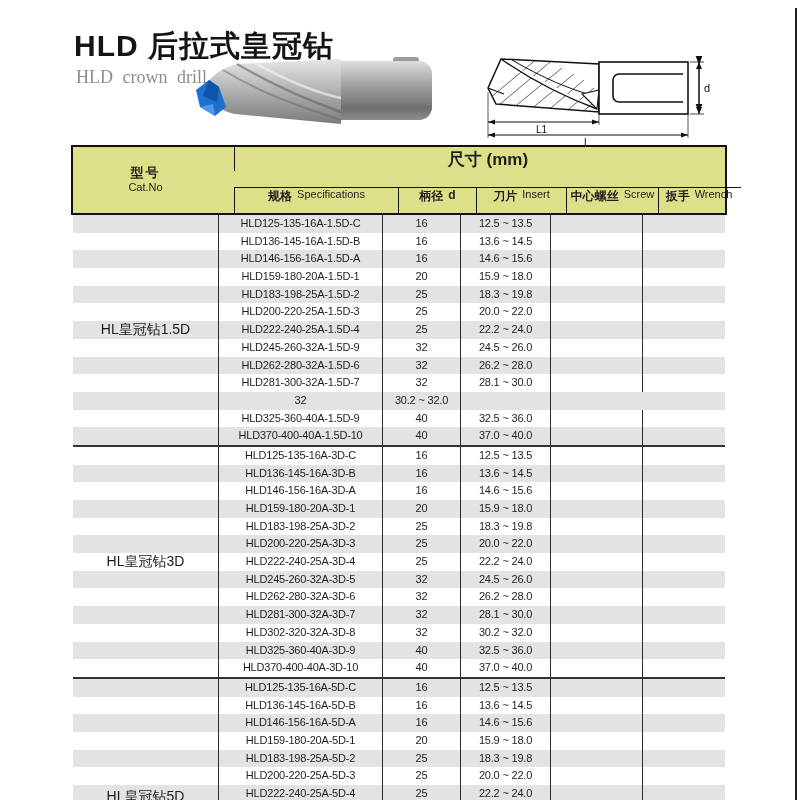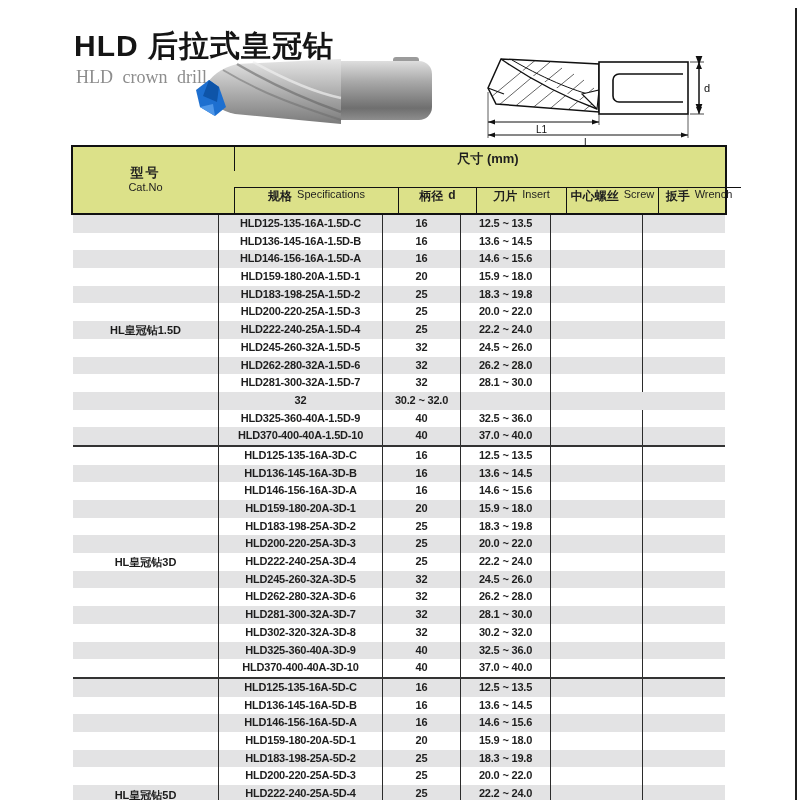--- a/index.html
+++ b/index.html
@@ -24,39 +24,39 @@
 
   .spec-table{position:absolute;left:73px;top:145px;width:652px;}
 
   .thead{display:grid;grid-template-columns:145px 507px;grid-template-rows:24px 26px;
     width:656px;margin-left:-2px;border:2px solid #111;background:var(--header-bg);gap:16px;}
   .cat-head{grid-column:1;grid-row:1/3;display:flex;flex-direction:column;align-items:center;
     justify-content:center;line-height:1.15;}
   .cat-head .cn{font-size:13px;font-weight:bold;letter-spacing:2px;}
   .cat-head .en{font-size:11px;text-align:center;}
   .size-head{grid-column:2;grid-row:1;border-left:1.5px solid #111;display:flex;
-    align-items:center;justify-content:center;font-size:13px;font-weight:bold;}
+    align-items:center;justify-content:center;font-size:17px;font-weight:bold;}
   .sub-row{grid-column:2;grid-row:2;border-left:1.5px solid #111;border-top:1.5px solid #111;
     display:grid;grid-template-columns:163px 78px 90px 92px 81px;}
   .sub-row>div{display:flex;align-items:flex-start;justify-content:center;white-space:nowrap;overflow:hidden;}
   .sub-row>div+div{border-left:1.5px solid #111;}
   .sub-row .cn{font-size:12px;font-weight:bold;}
   .sub-row .en{font-size:11px;margin-left:5px;}
   .sub-row .en-d{font-size:12px;font-weight:bold;margin-left:5px;}
 
   .tbody{width:652px;}
-  .group{position:relative;font-weight:bold;}
+  .group{position:relative;}
   .group + .group{border-top:2.5px solid #333;}
   .row{display:grid;grid-template-columns:145px 164px 78px 90px 92px 83px;height:17.7px;
     line-height:17.7px;font-size:11px;letter-spacing:-0.2px;}
   .row.gray{background:var(--stripe);}
   .row .c{text-align:center;overflow:hidden;white-space:nowrap;}
   .row .c + .c{border-left:1px solid #2b2b2b;}
   .group-label{position:absolute;left:0;top:50%;transform:translateY(-50%);width:145px;
-    text-align:center;font-size:11px;color:#1a1a1a;white-space:nowrap;}
+    text-align:center;font-size:14px;color:#1a1a1a;white-space:nowrap;}
   .group.g3 .group-label{top:109px;transform:none;}
 
   svg text{font-family:"Liberation Sans","DejaVu Sans",sans-serif;fill:#111;}
 </style>
 </head>
 <body>
 
 <div class="page">
 
   <div class="title">HLD 后拉式皇冠钻</div>
@@ -222,21 +222,21 @@
           <div class="row gray">
             <div class="c"></div>
             <div class="c">HLD222-240-25A-1.5D-4</div>
             <div class="c">25</div>
             <div class="c">22.2 ~ 24.0</div>
             <div class="c"></div>
             <div class="c"></div>
           </div>
           <div class="row">
             <div class="c"></div>
-            <div class="c">HLD245-260-32A-1.5D-5</div>
+            <div class="c">HLD245-260-32A-1.5D-9</div>
             <div class="c">32</div>
             <div class="c">24.5 ~ 26.0</div>
             <div class="c"></div>
             <div class="c"></div>
           </div>
           <div class="row gray">
             <div class="c"></div>
             <div class="c">HLD262-280-32A-1.5D-6</div>
             <div class="c">32</div>
             <div class="c">26.2 ~ 28.0</div>

